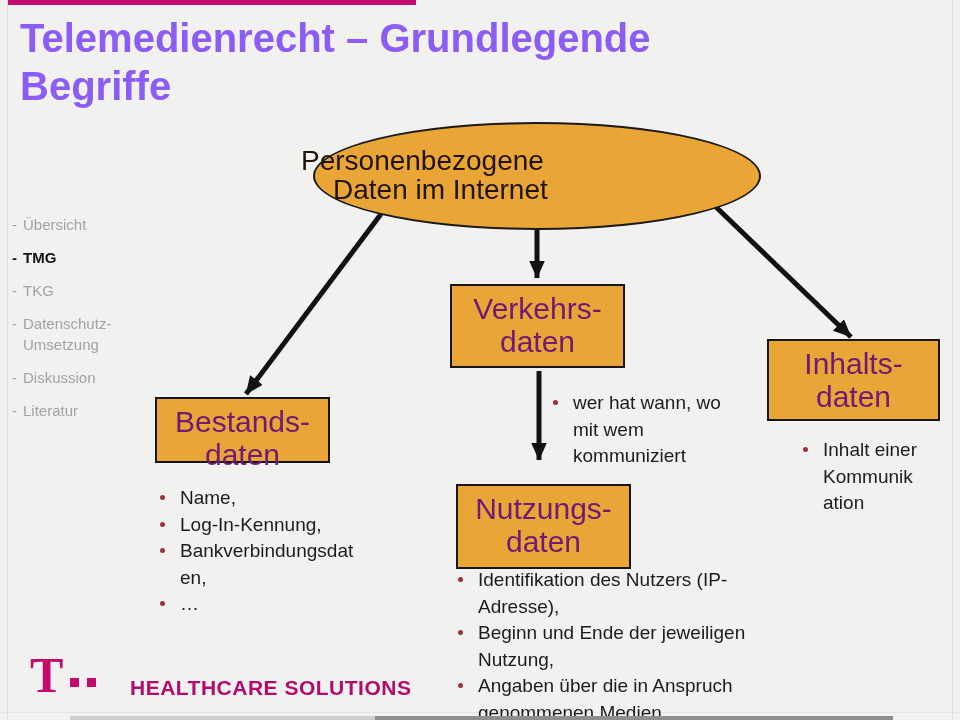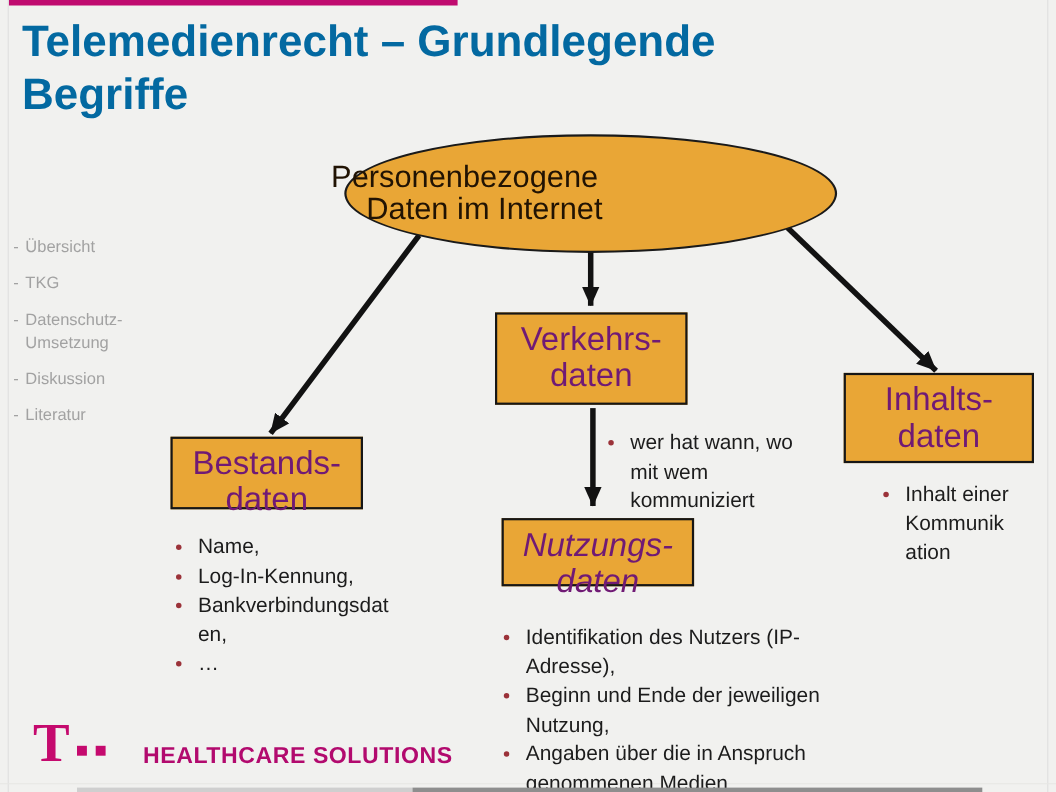--- a/index.html
+++ b/index.html
@@ -7,42 +7,42 @@
   .slide { position:relative; width:960px; height:720px; background:#F1F1EF; overflow:hidden; }
 
   .edge-left  { position:absolute; left:7px; top:0; width:1px; height:720px; background:#DFDFDF; }
   .edge-right { position:absolute; left:952px; top:0; width:1px; height:720px; background:#DFDFDF; }
   .edge-bottom{ position:absolute; left:0; top:712px; width:960px; height:1px; background:#E6E6E4; }
   .topbar { position:absolute; left:8px; top:0; width:408px; height:5px; background:#C00B6F; }
   .bstrip-light { position:absolute; left:70px;  top:716px; width:305px; height:4px; background:#CFCFCF; }
   .bstrip-dark  { position:absolute; left:375px; top:716px; width:518px; height:4px; background:#8E8E8E; }
 
   .title { position:absolute; left:20px; top:14px; width:690px;
-           font-size:40px; line-height:48px; color:#0369a1; }
+           font-size:40px; line-height:48px; color:#8b5cf6; }
 
   .sidebar { position:absolute; left:12px; top:214px; width:155px; list-style:none;
              font-size:15px; line-height:21px; color:#A2A2A2; }
   .sidebar li { position:relative; margin-bottom:12px; padding-left:11px; white-space:pre-line; }
   .sidebar li::before { content:"-"; position:absolute; left:0; top:0; }
   .sidebar li.active { color:#121212; font-weight:bold; }
 
   .arrows { position:absolute; left:0; top:0; }
 
   .ellipse { position:absolute; left:313px; top:122px; width:448px; height:108px;
              background:#E9A636; border:2px solid #1A1A1A; border-radius:50%;
              text-align:left; color:#211303; font-size:28px; line-height:29px; padding-top:22px; }
   .ellipse .l1 { display:block; transform:translateX(-14px); }
   .ellipse .l2 { display:block; transform:translateX(18px); }
 
   .nodebox { position:absolute; background:#E9A636; border:2px solid #161616;
              text-align:center; color:#701a75; font-size:30px; line-height:33px;
              white-space:pre-line; padding-top:6px; }
   #box-verkehr { left:450px; top:284px; width:175px; height:84px; }
   #box-bestand { left:155px; top:397px; width:175px; height:66px; }
-  #box-nutzung { left:456px; top:471px; width:175px; height:62px;font-style:italic; }
+  #box-nutzung { left:456px; top:484px; width:175px; height:85px; }
   #box-inhalt  { left:767px; top:339px; width:173px; height:82px; }
 
   .bullets { position:absolute; list-style:none; font-size:19px; line-height:26.5px; color:#1C1C1C; }
   .bullets li { position:relative; padding-left:30px; white-space:pre-line; }
   .bullets li::before { content:""; position:absolute; left:10px; top:10px;
                         width:5px; height:5px; border-radius:50%; background:#9B3239; }
   #list-bestand { left:150px; top:485px; width:250px; }
   #list-verkehr { left:543px; top:390px; width:200px; }
   #list-nutzung { left:448px; top:567px; width:348px; }
   #list-inhalt  { left:793px; top:437px; width:160px; }
@@ -63,20 +63,21 @@
   <div class="edge-left"></div>
   <div class="edge-right"></div>
   <div class="edge-bottom"></div>
 
   <h1 class="title">Telemedienrecht – Grundlegende Begriffe</h1>
 
   <ul class="sidebar">
 
       <li><span>Übersicht</span></li>
 
+      <li class="active"><span>TMG</span></li>
 
       <li><span>TKG</span></li>
 
 
       <li><span>Datenschutz-
 Umsetzung</span></li>
 
       <li><span>Diskussion</span></li>
 
       <li><span>Literatur</span></li>

